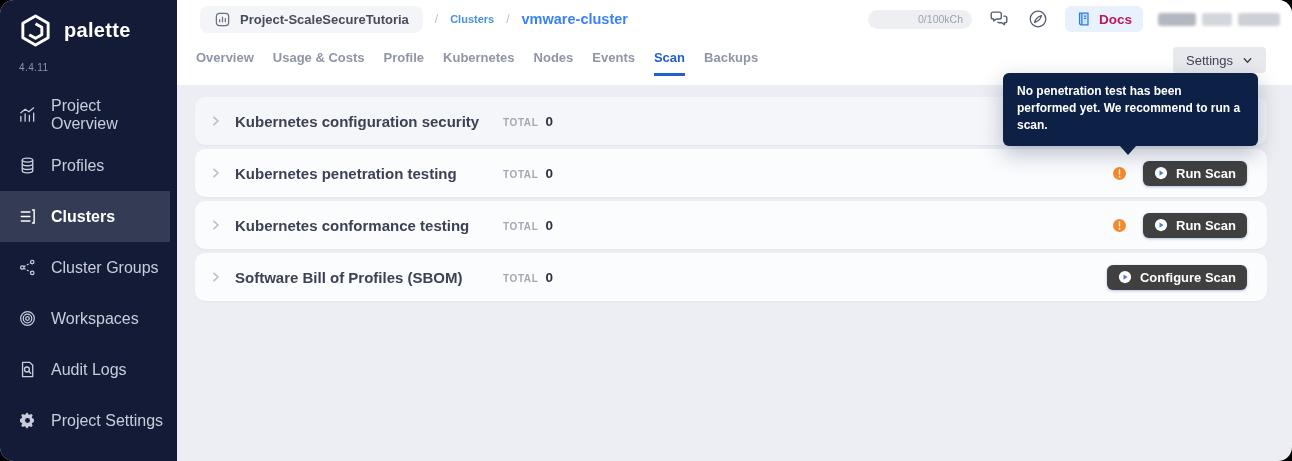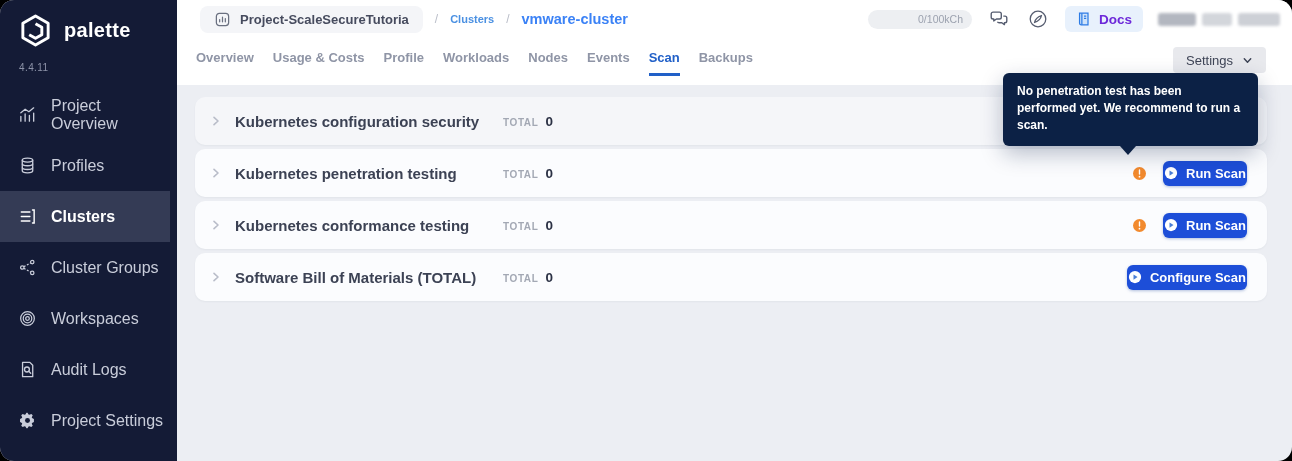--- a/index.html
+++ b/index.html
@@ -13,21 +13,21 @@
   .crumb-pill svg{width:17px;height:17px;display:block;}
   .crumb-sep{color:#b9bdc8;font-size:12px;}
   .crumb-link{color:#4a90e2;font-size:11px;font-weight:600;cursor:pointer;}
   .crumb-current{color:#3b82f6;font-size:14.5px;font-weight:700;}
   .top-right{position:absolute;right:12px;top:0;height:38px;display:flex;align-items:center;gap:15px;}
   .usage-pill{width:104px;height:19px;background:#edeff2;border-radius:10px;display:flex;align-items:center;
               justify-content:flex-end;padding-right:9px;box-sizing:border-box;font-size:10.5px;color:#9ca2af;}
   .icon-btn{width:24px;height:24px;display:flex;align-items:center;justify-content:center;cursor:pointer;}
   .icon-btn svg{width:22px;height:22px;display:block;}
   .docs-btn{display:flex;align-items:center;gap:7px;padding:5px 11px;background:#e8f1fc;border:none;
-            border-radius:6px;color:#6d28d9;font-size:13.5px;font-weight:600;font-family:inherit;cursor:pointer;}
+            border-radius:6px;color:#be185d;font-size:13.5px;font-weight:600;font-family:inherit;cursor:pointer;}
   .docs-btn svg{width:16px;height:16px;display:block;}
   .redacted{display:flex;align-items:center;gap:6px;}
   .blur-a{width:38px;height:13px;border-radius:3px;background:#b3b7c0;filter:blur(1.5px);}
   .blur-b{width:30px;height:13px;border-radius:3px;background:#d3d6db;filter:blur(1.5px);}
   .blur-c{width:42px;height:13px;border-radius:3px;background:#cdd0d6;filter:blur(1.5px);}
   
   .tabs{position:absolute;left:26px;top:50px;display:flex;gap:19px;align-items:flex-end;}
   .tab{font-size:13px;font-weight:600;color:#8f95a6;padding-bottom:8px;border-bottom:3px solid transparent;cursor:pointer;}
   .tab.active{color:#2160c8;font-weight:700;border-bottom-color:#2160c8;}
   .settings-btn{position:absolute;right:26px;top:47px;height:26px;padding:0 13px;background:#e8e9ed;border:none;
@@ -53,21 +53,21 @@
   .scan-card:first-child{background:#f5f6f9;}
   .chev{width:12px;height:12px;margin-right:13px;display:flex;flex:none;}
   .chev svg{width:12px;height:12px;display:block;}
   .row-title{font-size:15px;font-weight:700;color:#3c4254;width:268px;flex:none;}
   .total-wrap{display:flex;align-items:baseline;gap:7px;}
   .total-label{font-size:10px;font-weight:700;color:#a3a8b4;letter-spacing:.6px;}
   .total-value{font-size:13.5px;font-weight:700;color:#2b3144;}
   .row-right{margin-left:auto;display:flex;align-items:center;gap:17px;}
   .warn{display:flex;}
   .warn svg{width:13px;height:13px;display:block;}
-  .scan-btn{height:25px;padding:0 1px;background:#1d4ed8;border:none;border-radius:6px;color:#ffffff;
+  .scan-btn{height:25px;padding:0 11px;background:#404040;border:none;border-radius:6px;color:#ffffff;
             font-size:13px;font-weight:600;display:flex;align-items:center;gap:8px;font-family:inherit;
             cursor:pointer;box-shadow:0 1px 3px rgba(40,80,160,.35);}
   .scan-btn svg{width:14px;height:14px;display:block;}
   
   .tooltip{position:absolute;left:1003px;top:73px;width:255px;box-sizing:border-box;background:#0c2145;
            color:#ffffff;border-radius:6px;padding:10px 14px 12px;font-size:12px;font-weight:600;
            line-height:1.42;z-index:20;box-shadow:0 8px 22px rgba(12,30,70,.28);}
   .tooltip-arrow{position:absolute;left:117px;top:100%;width:0;height:0;
                  border-left:8px solid transparent;border-right:8px solid transparent;
                  border-top:9px solid #0c2145;}
@@ -124,21 +124,21 @@
         <span class="blur-a"></span>
         <span class="blur-b"></span>
         <span class="blur-c"></span>
       </div>
     </div>
 
     <div class="tabs">
         <span class="tab">Overview</span>
         <span class="tab">Usage &amp; Costs</span>
         <span class="tab">Profile</span>
-        <span class="tab">Workloads</span>
+        <span class="tab">Kubernetes</span>
         <span class="tab">Nodes</span>
         <span class="tab">Events</span>
         <span class="tab active">Scan</span>
         <span class="tab">Backups</span>
       </div>
 
     <button class="settings-btn">
       <span>Settings</span>
       <span>
         <svg viewBox="0 0 12 12" fill="none" stroke="#3e4456" stroke-width="1.6" stroke-linecap="round" stroke-linejoin="round">
@@ -305,21 +305,21 @@
             <span>Run Scan</span>
           </button>
         </span>
       </div>
       <div class="scan-card">
         <span class="chev">
           <svg viewBox="0 0 12 12" fill="none" stroke="#b9bdc9" stroke-width="1.6" stroke-linecap="round" stroke-linejoin="round">
             <path d="M4 2.3L8 6l-4 3.7"></path>
           </svg>
         </span>
-        <span class="row-title">Software Bill of Materials (TOTAL)</span>
+        <span class="row-title">Software Bill of Profiles (SBOM)</span>
         <span class="total-wrap">
           <span class="total-label">TOTAL</span>
           <span class="total-value">0</span>
         </span>
         <span class="row-right">
           <button class="scan-btn">
             <span>
               <svg viewBox="0 0 16 16">
                 <circle cx="8" cy="8" r="7" fill="#ffffff"></circle>
                 <path d="M6.3 5l4.6 3-4.6 3z" fill="#4b7fd6"></path>

